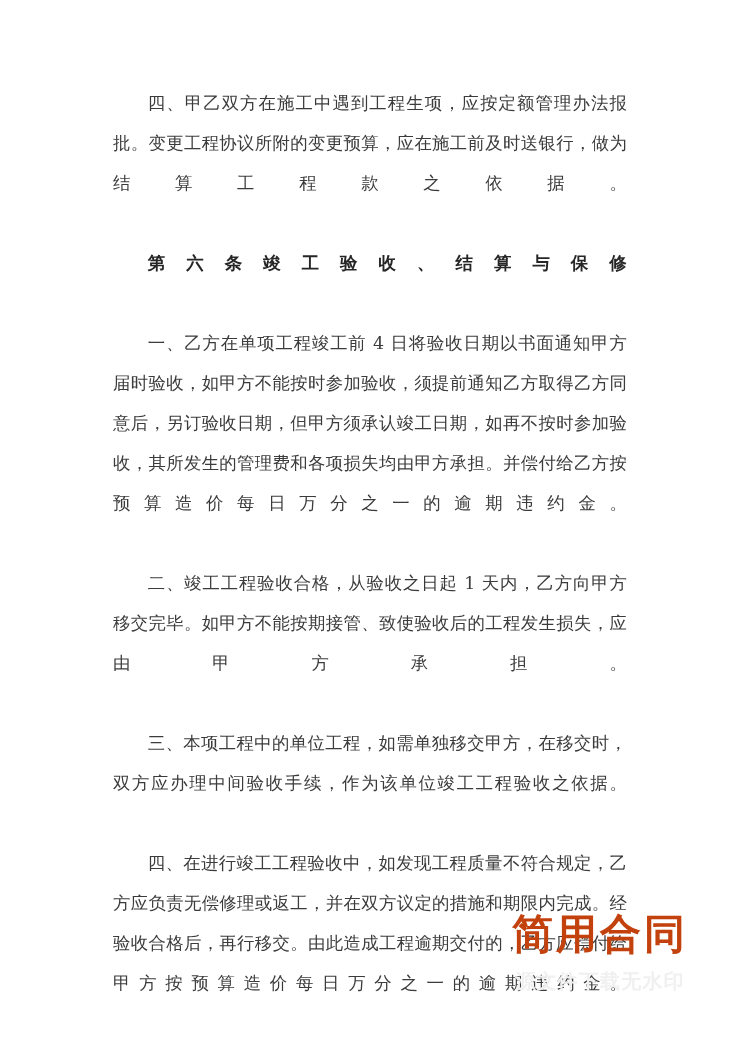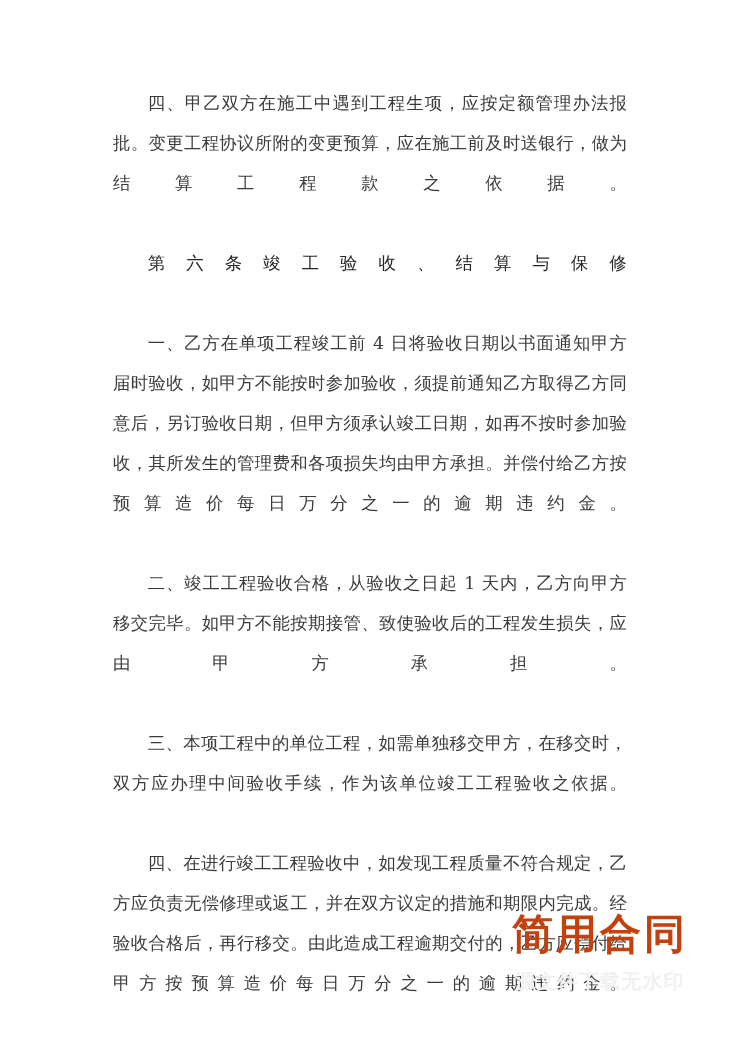--- a/index.html
+++ b/index.html
@@ -33,21 +33,21 @@
     color: #3b3b3b;
     text-align: justify;
     text-justify: inter-ideograph;
     text-indent: 2em;
     letter-spacing: 0.2px;
     font-weight: 400;
     -webkit-font-smoothing: antialiased;
   }
 
   .para.section-heading {
-    font-weight: 400;
+    font-weight: 700;
     color: #262626;
     letter-spacing: 0.3px;
   }
 
   
   .para::after {
     content: "";
     display: inline-block;
     width: 100%;
   }

